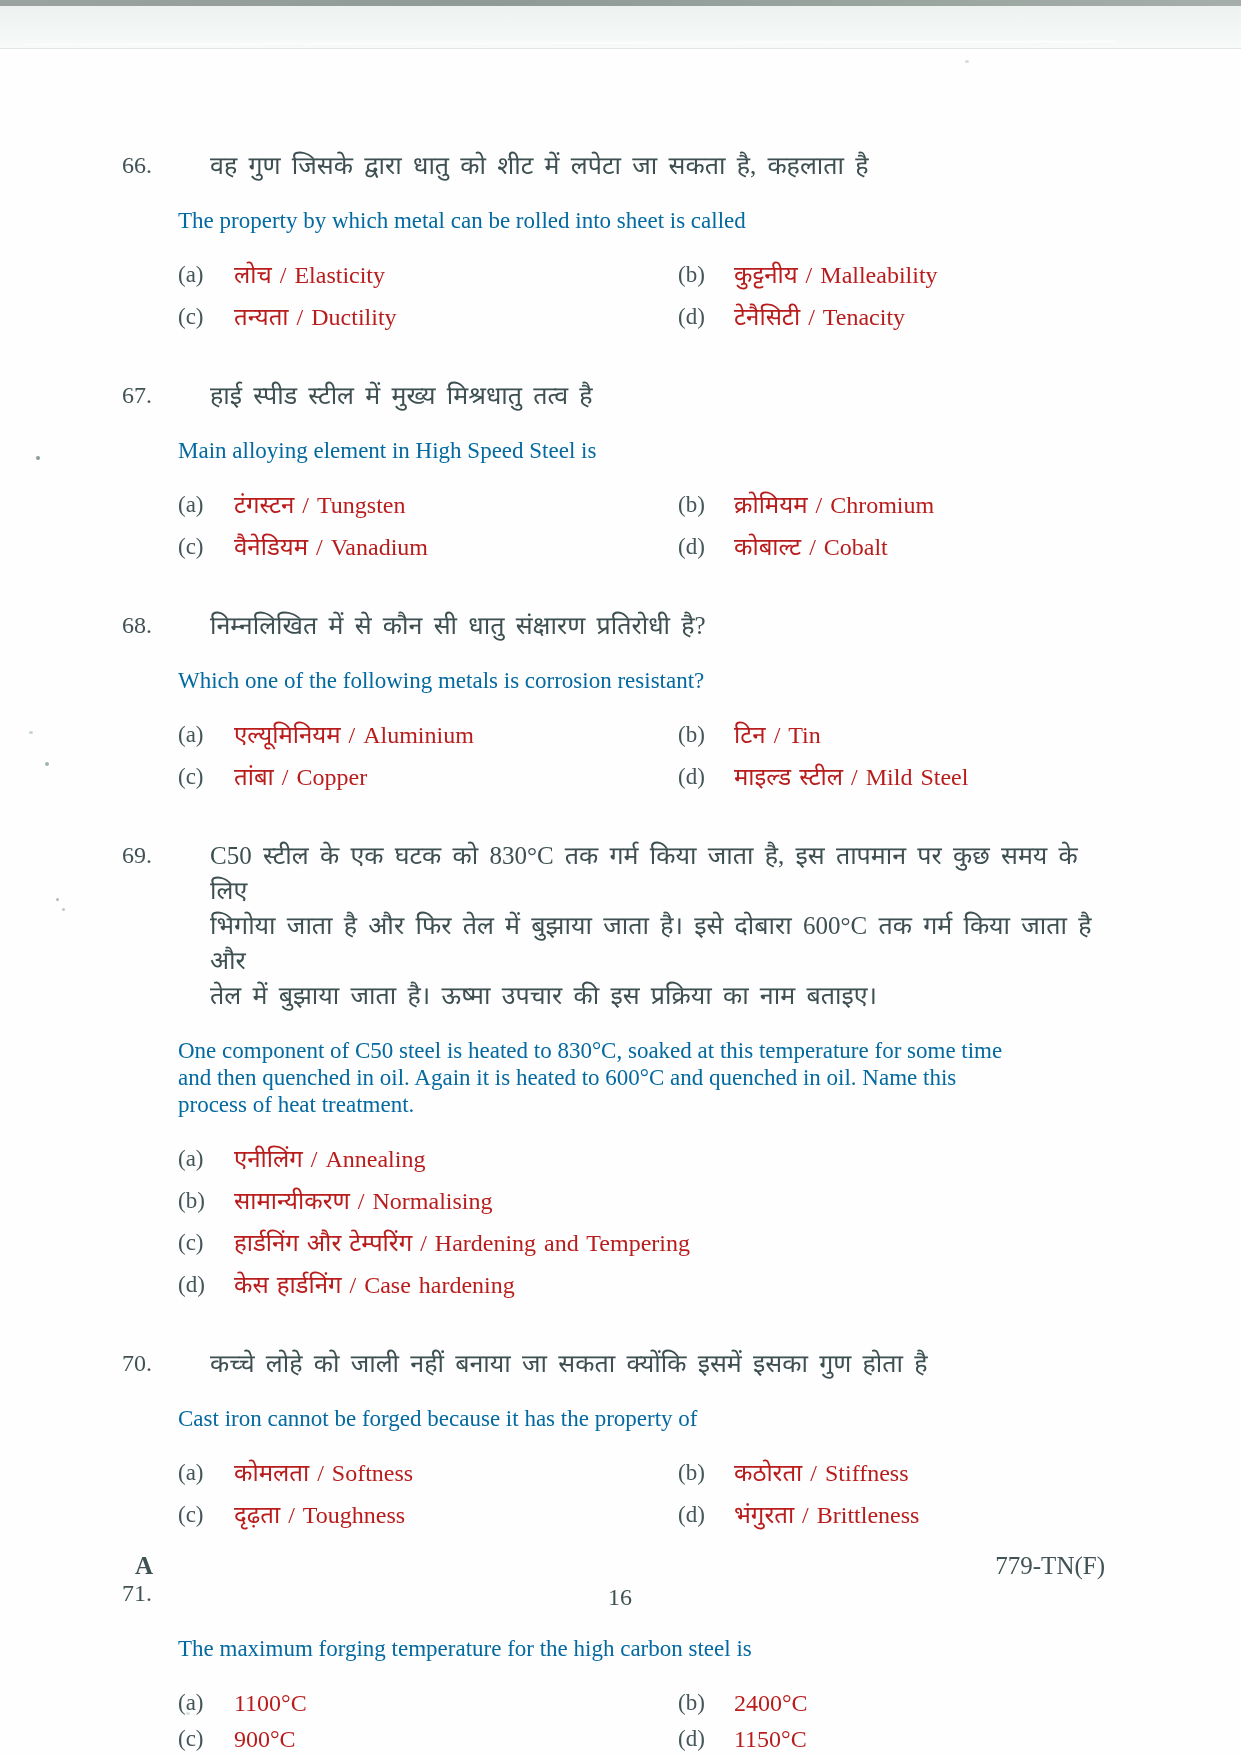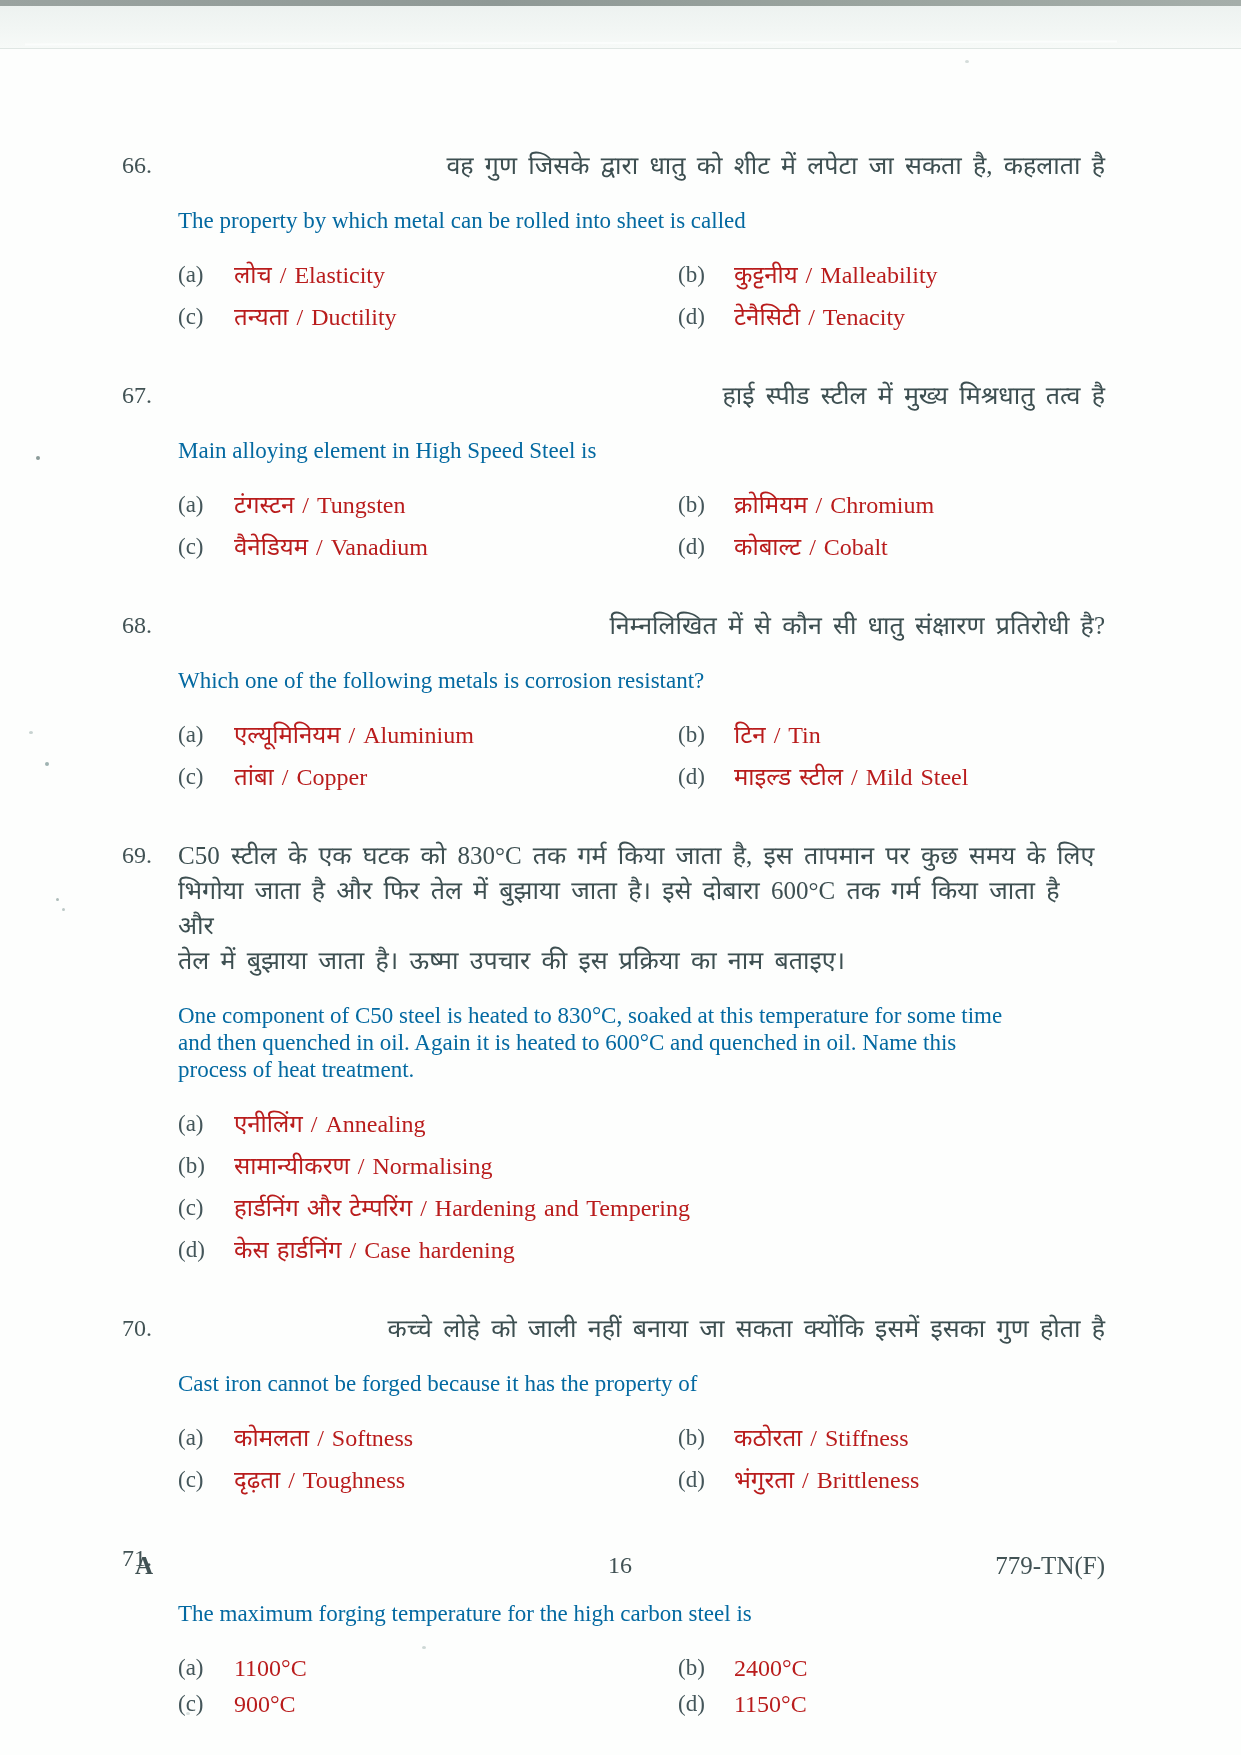--- a/index.html
+++ b/index.html
@@ -28,31 +28,32 @@
     background: #fbfdfc; transform: rotate(-0.15deg);
   }
   .speck { position: absolute; border-radius: 50%; }
 
   
   .content {
     position: absolute; top: 0; left: 0; right: 0;
     padding: 148px 136px 0 122px;
   }
   .question { margin-bottom: 36px; }
-  .q-head { display: flex; justify-content: space-between; }
+  .q-head { display: flex; }
   .q-num {
     flex: 0 0 56px;
     font-size: 24px; line-height: 35px;
   }
   .q-hindi {
     font-size: 25px; line-height: 35px;
     word-spacing: 5px;
     white-space: pre-line;
     font-family: "Liberation Serif", "DejaVu Sans", serif;
     color: #3d4f51;
+    margin-left: 32px;
   }
   .q-english {
     margin: 24px 0 0 56px;
     font-size: 23px; line-height: 27px;
     white-space: pre-line;
     color: #0369a1;
   }
   .opts { margin: 24px 0 0 56px; }
   .opts-two {
     display: grid;
@@ -77,21 +78,21 @@
   }
 
   
   .footer {
     position: absolute;
     left: 135px; right: 136px; top: 1552px;
     display: flex; align-items: baseline;
     font-size: 25px;
   }
   .footer-left  { font-weight: bold; letter-spacing: 1px; }
-  .footer-center { position: absolute; left: 0; right: 0; text-align: center; font-size: 24px; }
+  .footer-center { position: absolute; left: 0; right: 0; text-align: center; font-size: 24px; margin-top: 32px; }
   .footer-right { margin-left: auto; font-weight: normal; }
 </style>
 </head>
 <body>
 
 <div class="scan-strip"></div>
 <div class="scan-band"></div>
 <div class="speck" style="left:36px;top:456px;width:4px;height:4px;background:#8b9b99;"></div>
 <div class="speck" style="left:29px;top:731px;width:4px;height:3px;background:#c7d2d0;"></div>
 <div class="speck" style="left:45px;top:762px;width:4px;height:4px;background:#9fb3b1;"></div>

